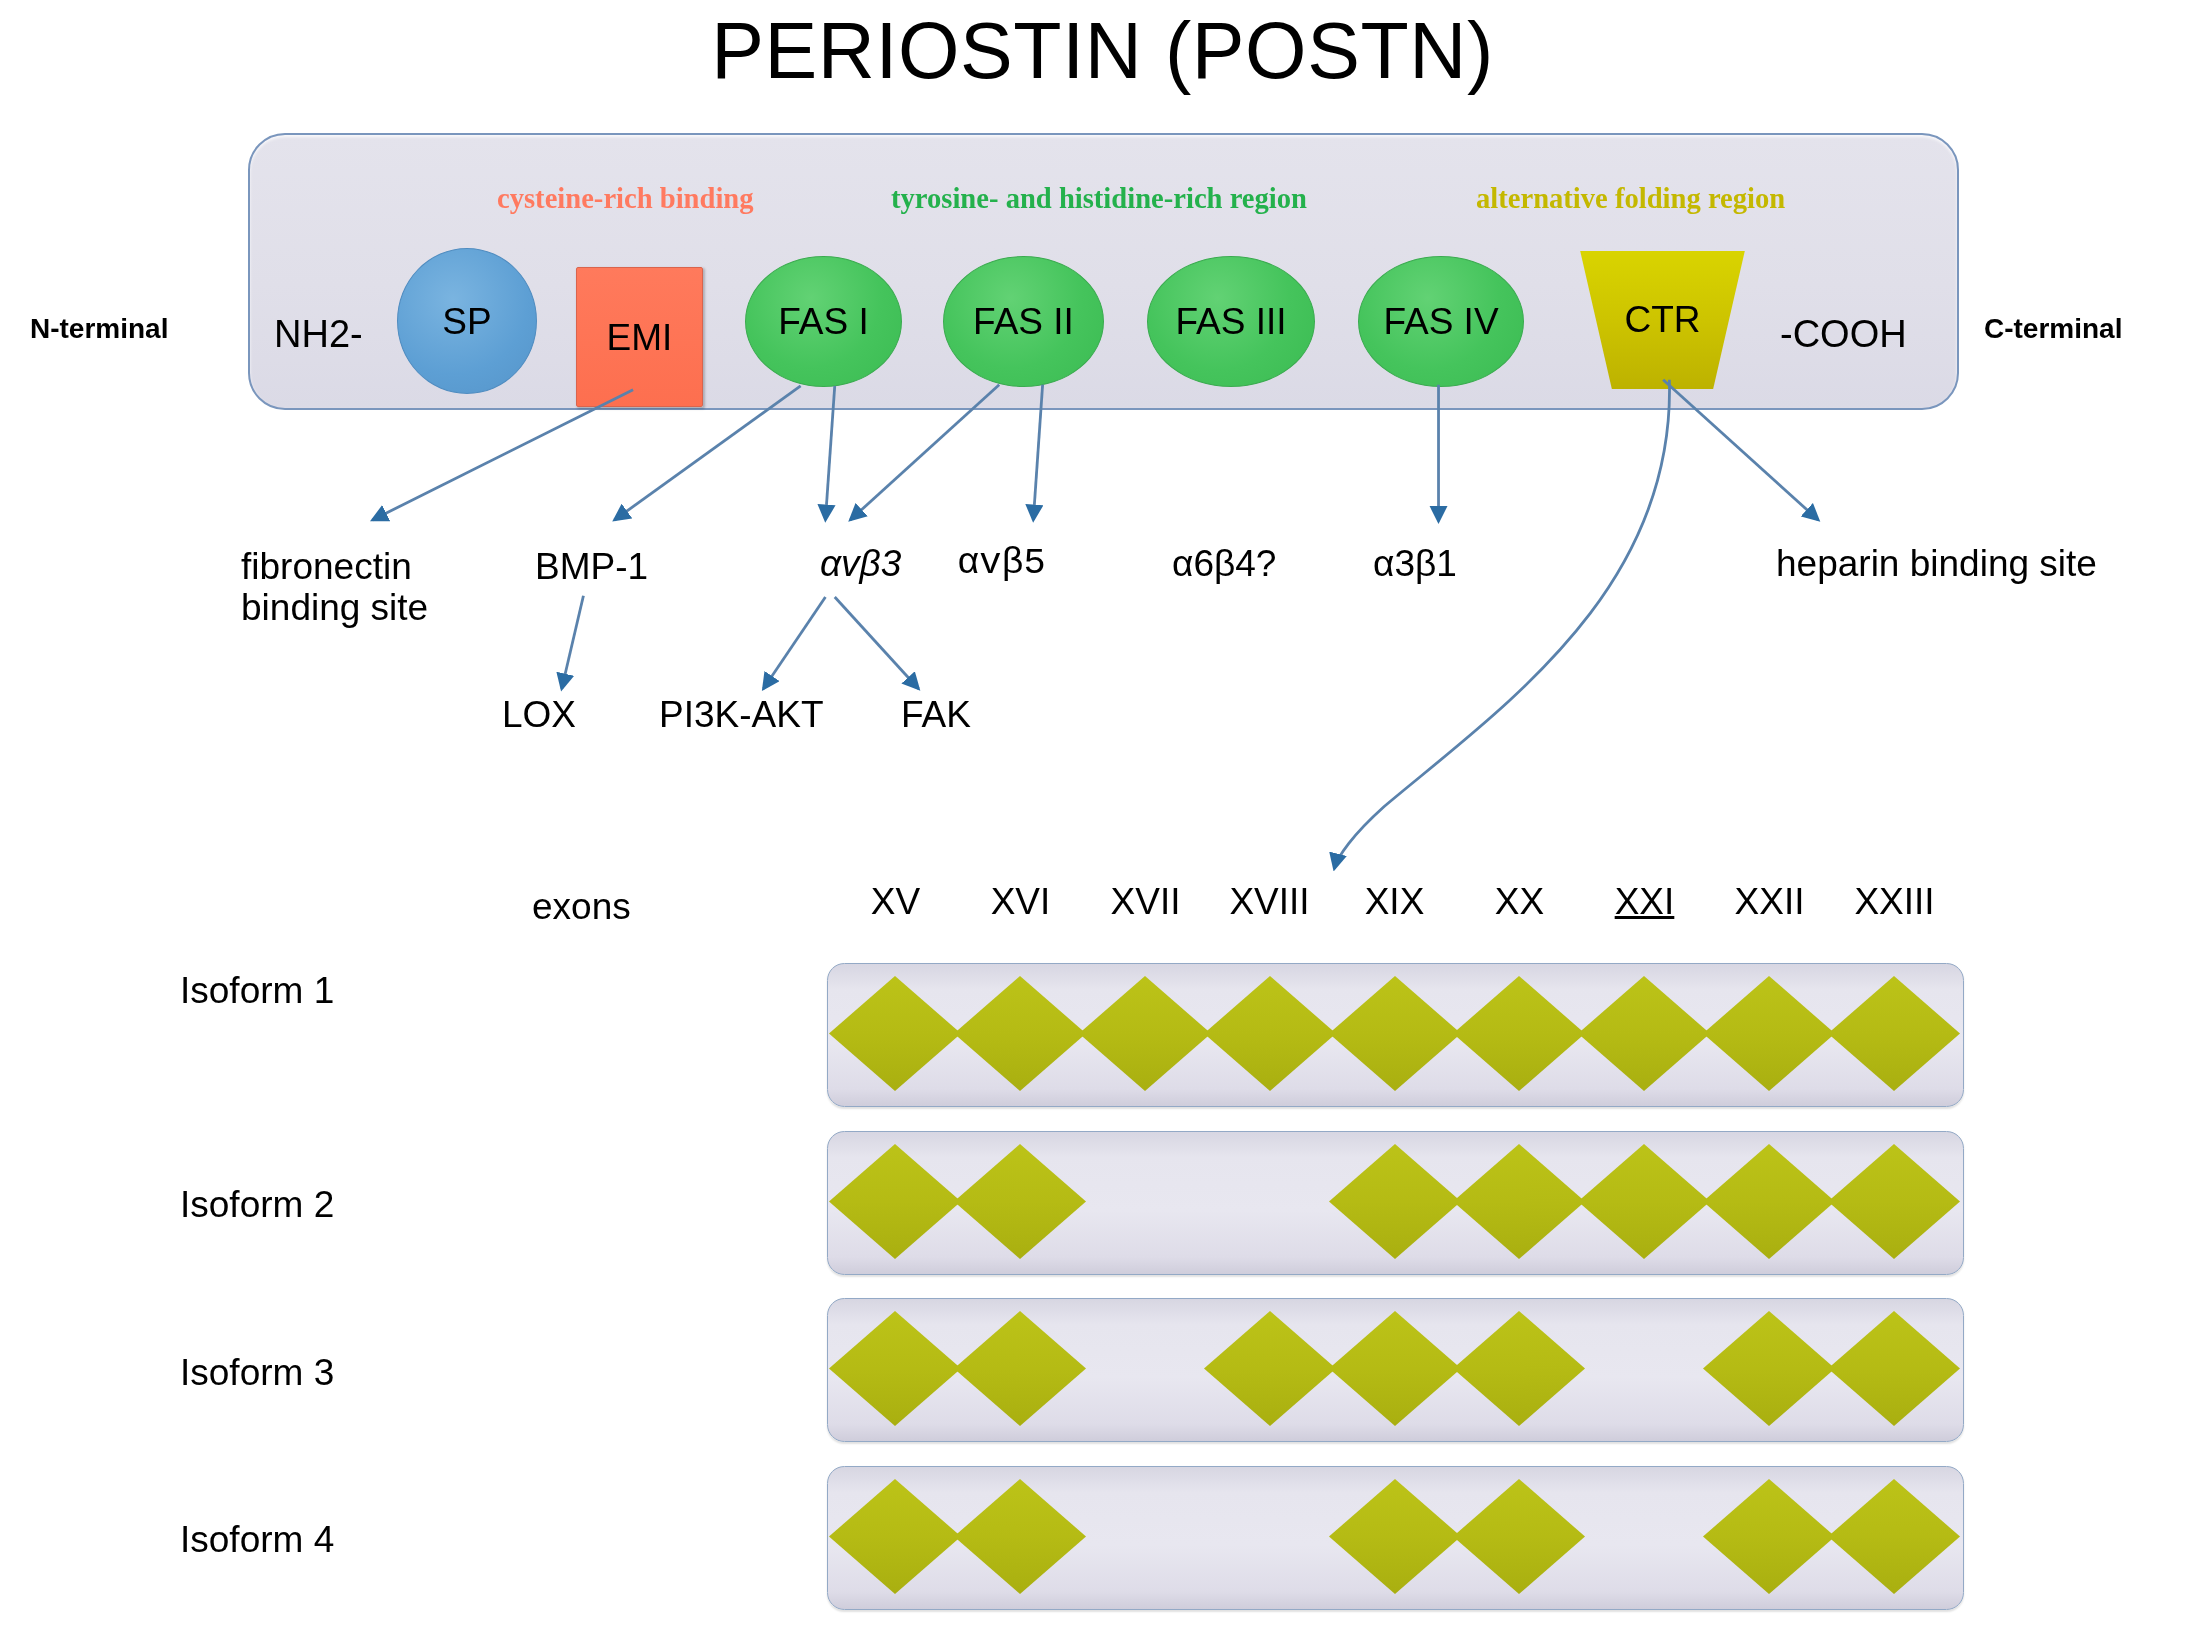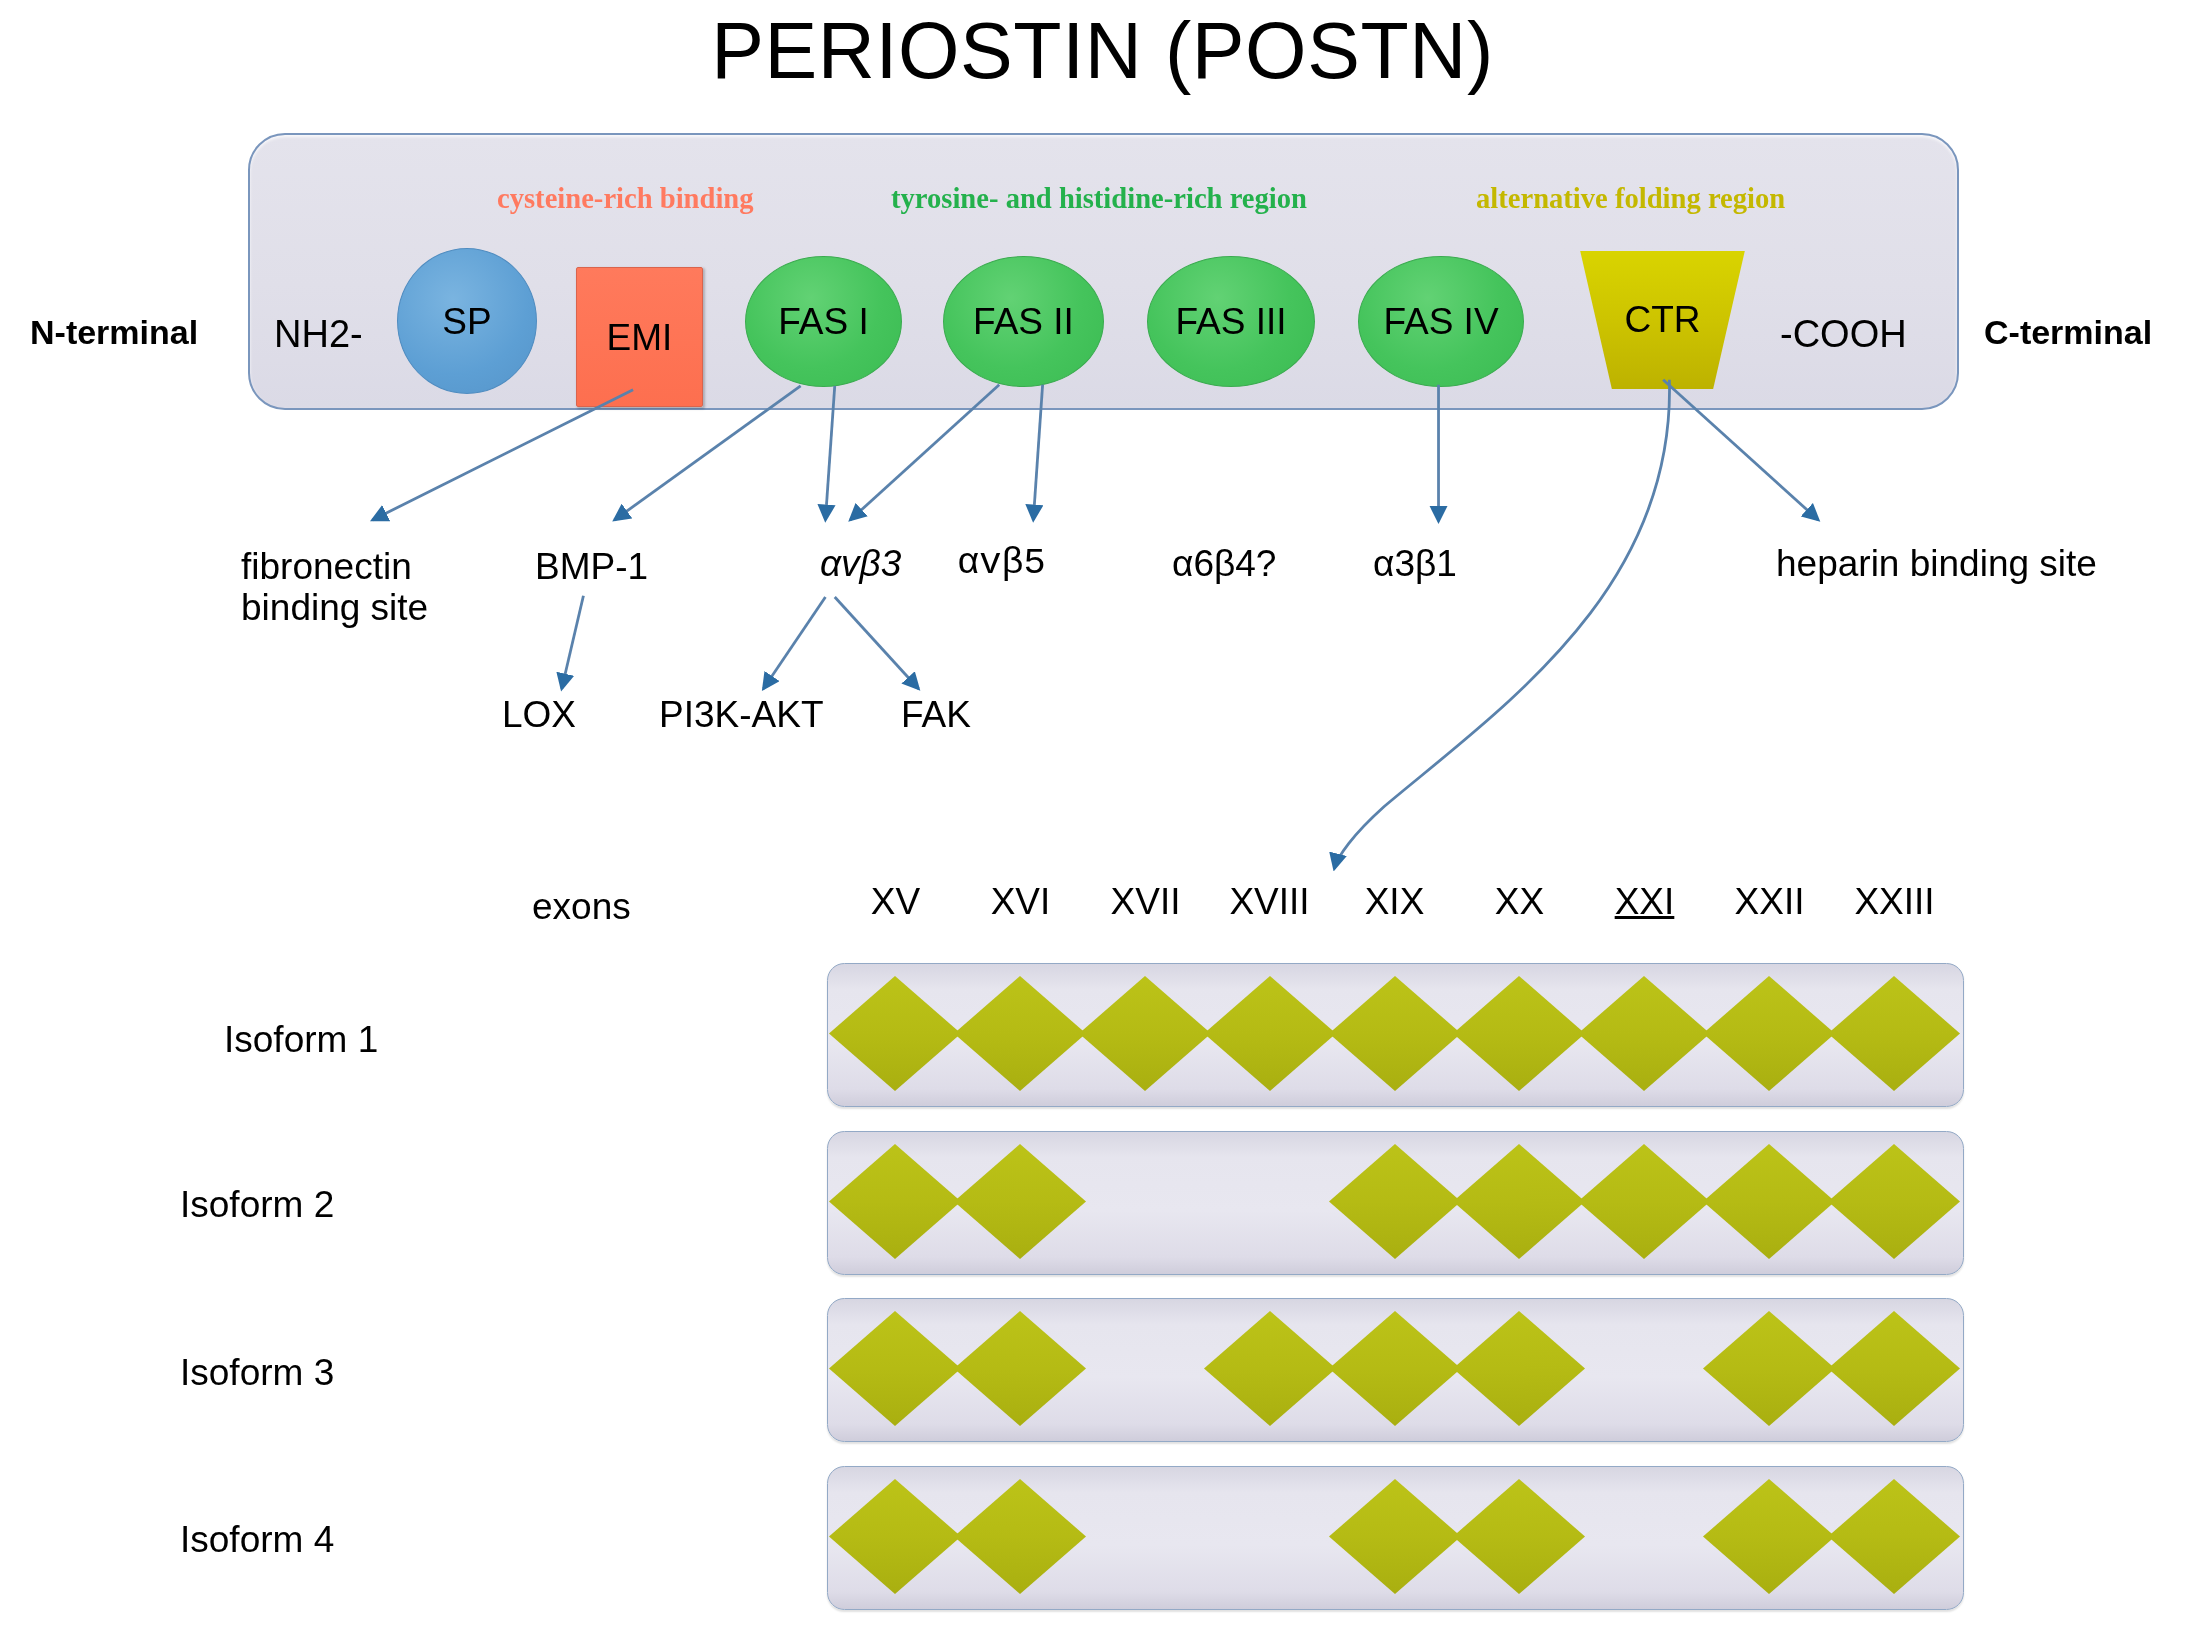--- a/index.html
+++ b/index.html
@@ -44,21 +44,21 @@
     border:1.9px solid #d9644d;border-radius:2px;
     box-shadow:1.2px 1.2px 2.5px rgba(0,0,0,.22);
     margin-top:16px;
   }
   .fas{
     background:radial-gradient(circle at 42% 32%,#62d274 0%,#45c45c 55%,#3bbb52 100%);
     border:1.9px solid #3aab4f;
   }
 
   .terminal{
-    position:absolute;font-size:34px;font-weight:bold;color:#000;
+    position:absolute;font-size:28px;font-weight:bold;color:#000;
     font-family:"Liberation Sans", sans-serif;white-space:nowrap;
   }
   .chem{
     position:absolute;font-size:38px;color:#000;
     font-family:"Liberation Sans", sans-serif;white-space:nowrap;
   }
 
   
   .ann{
     position:absolute;font-size:37px;color:#000;
@@ -188,21 +188,21 @@
     <div class="exon-label" style="left: 958px; width: 125px; top: 881px;">XVI</div>
     <div class="exon-label" style="left: 1083px; width: 125px; top: 881px;">XVII</div>
     <div class="exon-label" style="left: 1207px; width: 125px; top: 881px;">XVIII</div>
     <div class="exon-label" style="left: 1332px; width: 125px; top: 881px;">XIX</div>
     <div class="exon-label" style="left: 1457px; width: 125px; top: 881px;">XX</div>
     <div class="exon-label" style="left: 1582px; width: 125px; top: 881px; text-decoration: underline;">XXI</div>
     <div class="exon-label" style="left: 1707px; width: 125px; top: 881px;">XXII</div>
     <div class="exon-label" style="left: 1832px; width: 125px; top: 881px;">XXIII</div>
   </div>
 <div id="isoform-rows">
-    <div class="iso-label" style="left: 180px; top: 1019px; margin-left: 44px;">Isoform 1</div>
+    <div class="iso-label" style="left: 180px; top: 970px;">Isoform 1</div>
     <div class="iso-box" style="left: 827px; top: 963px; width: 1135px; height: 142px;"></div>
     <div style="position: absolute; left: 829px; top: 976px; width: 132px; height: 115px; background: linear-gradient(rgb(188, 195, 24) 0%, rgb(181, 187, 20) 50%, rgb(169, 175, 16) 100%); clip-path: polygon(50% 0%, 100% 50%, 50% 100%, 0% 50%); filter: drop-shadow(rgba(60, 90, 110, 0.9) 0px 0px 0.6px);"></div>
     <div style="position: absolute; left: 954px; top: 976px; width: 132px; height: 115px; background: linear-gradient(rgb(188, 195, 24) 0%, rgb(181, 187, 20) 50%, rgb(169, 175, 16) 100%); clip-path: polygon(50% 0%, 100% 50%, 50% 100%, 0% 50%); filter: drop-shadow(rgba(60, 90, 110, 0.9) 0px 0px 0.6px);"></div>
     <div style="position: absolute; left: 1079px; top: 976px; width: 132px; height: 115px; background: linear-gradient(rgb(188, 195, 24) 0%, rgb(181, 187, 20) 50%, rgb(169, 175, 16) 100%); clip-path: polygon(50% 0%, 100% 50%, 50% 100%, 0% 50%); filter: drop-shadow(rgba(60, 90, 110, 0.9) 0px 0px 0.6px);"></div>
     <div style="position: absolute; left: 1204px; top: 976px; width: 132px; height: 115px; background: linear-gradient(rgb(188, 195, 24) 0%, rgb(181, 187, 20) 50%, rgb(169, 175, 16) 100%); clip-path: polygon(50% 0%, 100% 50%, 50% 100%, 0% 50%); filter: drop-shadow(rgba(60, 90, 110, 0.9) 0px 0px 0.6px);"></div>
     <div style="position: absolute; left: 1329px; top: 976px; width: 132px; height: 115px; background: linear-gradient(rgb(188, 195, 24) 0%, rgb(181, 187, 20) 50%, rgb(169, 175, 16) 100%); clip-path: polygon(50% 0%, 100% 50%, 50% 100%, 0% 50%); filter: drop-shadow(rgba(60, 90, 110, 0.9) 0px 0px 0.6px);"></div>
     <div style="position: absolute; left: 1453px; top: 976px; width: 132px; height: 115px; background: linear-gradient(rgb(188, 195, 24) 0%, rgb(181, 187, 20) 50%, rgb(169, 175, 16) 100%); clip-path: polygon(50% 0%, 100% 50%, 50% 100%, 0% 50%); filter: drop-shadow(rgba(60, 90, 110, 0.9) 0px 0px 0.6px);"></div>
     <div style="position: absolute; left: 1578px; top: 976px; width: 132px; height: 115px; background: linear-gradient(rgb(188, 195, 24) 0%, rgb(181, 187, 20) 50%, rgb(169, 175, 16) 100%); clip-path: polygon(50% 0%, 100% 50%, 50% 100%, 0% 50%); filter: drop-shadow(rgba(60, 90, 110, 0.9) 0px 0px 0.6px);"></div>
     <div style="position: absolute; left: 1703px; top: 976px; width: 132px; height: 115px; background: linear-gradient(rgb(188, 195, 24) 0%, rgb(181, 187, 20) 50%, rgb(169, 175, 16) 100%); clip-path: polygon(50% 0%, 100% 50%, 50% 100%, 0% 50%); filter: drop-shadow(rgba(60, 90, 110, 0.9) 0px 0px 0.6px);"></div>
     <div style="position: absolute; left: 1828px; top: 976px; width: 132px; height: 115px; background: linear-gradient(rgb(188, 195, 24) 0%, rgb(181, 187, 20) 50%, rgb(169, 175, 16) 100%); clip-path: polygon(50% 0%, 100% 50%, 50% 100%, 0% 50%); filter: drop-shadow(rgba(60, 90, 110, 0.9) 0px 0px 0.6px);"></div>

